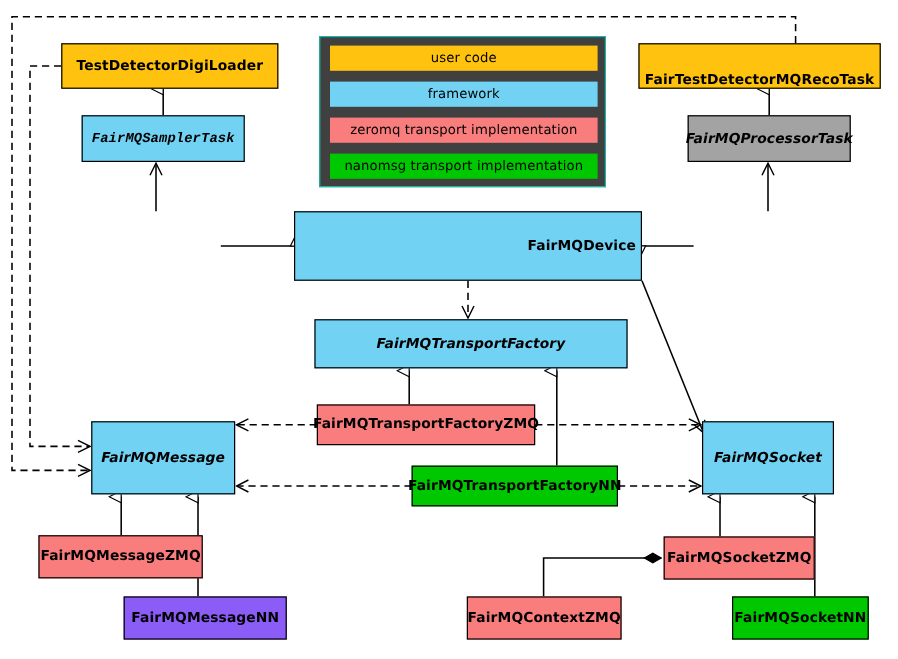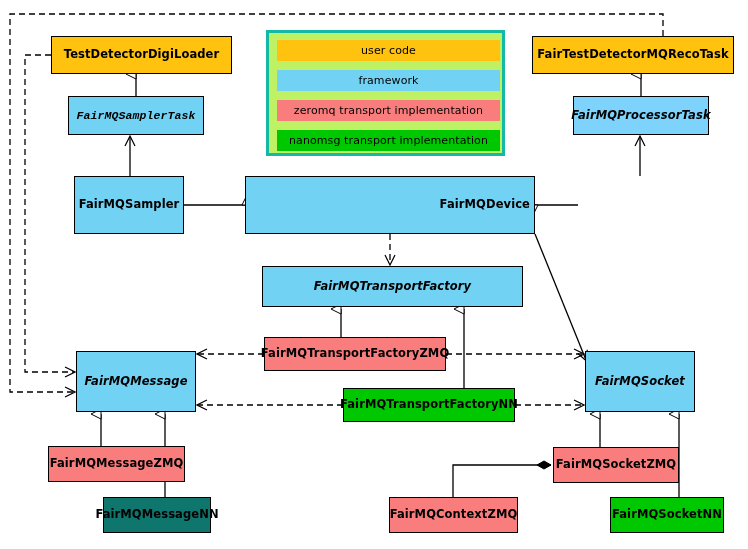--- a/index.html
+++ b/index.html
@@ -39,22 +39,22 @@
     line-height: 1.15;
     letter-spacing: 0.1px;
     padding: 0 4px;
   }
   .node.abstract {
     font-style: italic;
   }
   .legend-panel {
     position: absolute;
     box-sizing: border-box;
-    border: 3px solid #14b8a6;
-    background: #bef264;
+    border: 1px solid #14b8a6;
+    background: #404040;
   }
   .legend-row {
     position: absolute;
     box-sizing: border-box;
     display: flex;
     align-items: center;
     justify-content: center;
     font-size: 11px;
     font-weight: normal;
     color: #000000;
@@ -138,35 +138,32 @@
     </div>
     <div class="legend-row" style="left:8px; top:97px; width:223px; height:21px; background:#00C800;">
       <span>nanomsg transport implementation</span>
     </div>
   </div>
 
   <div class="node" style="left:51px; top:36px; width:181px; height:38px; background:#FFC20E;">
     <span>TestDetectorDigiLoader</span>
   </div>
 
-  <div class="node" style="left:532px; top:36px; width:202px; height:38px; background:#FFC20E;">
+  <div class="node" style="left:532px; top:36px; width:202px; height:38px; background:#FFC20E;align-items:flex-end;">
     <span>FairTestDetectorMQRecoTask</span>
   </div>
 
   <div class="node abstract" style="left:68px; top:96px; width:136px; height:39px; background:#72D2F4;font-family:Liberation Mono, monospace;">
     <span>FairMQSamplerTask</span>
   </div>
 
-  <div class="node abstract" style="left:573px; top:96px; width:136px; height:39px; background:#7dd3fc;">
+  <div class="node abstract" style="left:573px; top:96px; width:136px; height:39px; background:#a3a3a3;">
     <span>FairMQProcessorTask</span>
   </div>
 
-  <div class="node" style="left:74px; top:176px; width:110px; height:58px; background:#72D2F4;">
-    <span>FairMQSampler</span>
-  </div>
 
   <div class="node" style="left:245px; top:176px; width:290px; height:58px; background:#72D2F4;justify-content:flex-end;">
     <span>FairMQDevice</span>
   </div>
 
 
   <div class="node abstract" style="left:262px; top:266px; width:261px; height:41px; background:#72D2F4;">
     <span>FairMQTransportFactory</span>
   </div>
 
@@ -179,25 +176,25 @@
   </div>
 
   <div class="node abstract" style="left:76px; top:351px; width:120px; height:61px; background:#72D2F4;">
     <span>FairMQMessage</span>
   </div>
 
   <div class="node abstract" style="left:585px; top:351px; width:110px; height:61px; background:#72D2F4;">
     <span>FairMQSocket</span>
   </div>
 
-  <div class="node" style="left:32px; top:446px; width:137px; height:36px; background:#FA7D7D;margin-left:16px;">
+  <div class="node" style="left:32px; top:446px; width:137px; height:36px; background:#FA7D7D;">
     <span>FairMQMessageZMQ</span>
   </div>
 
-  <div class="node" style="left:103px; top:497px; width:108px; height:36px; background:#0f766e;">
+  <div class="node" style="left:103px; top:497px; width:136px; height:36px; background:#8b5cf6;">
     <span>FairMQMessageNN</span>
   </div>
 
   <div class="node" style="left:553px; top:447px; width:126px; height:36px; background:#FA7D7D;">
     <span>FairMQSocketZMQ</span>
   </div>
 
   <div class="node" style="left:610px; top:497px; width:114px; height:36px; background:#00C800;">
     <span>FairMQSocketNN</span>
   </div>

